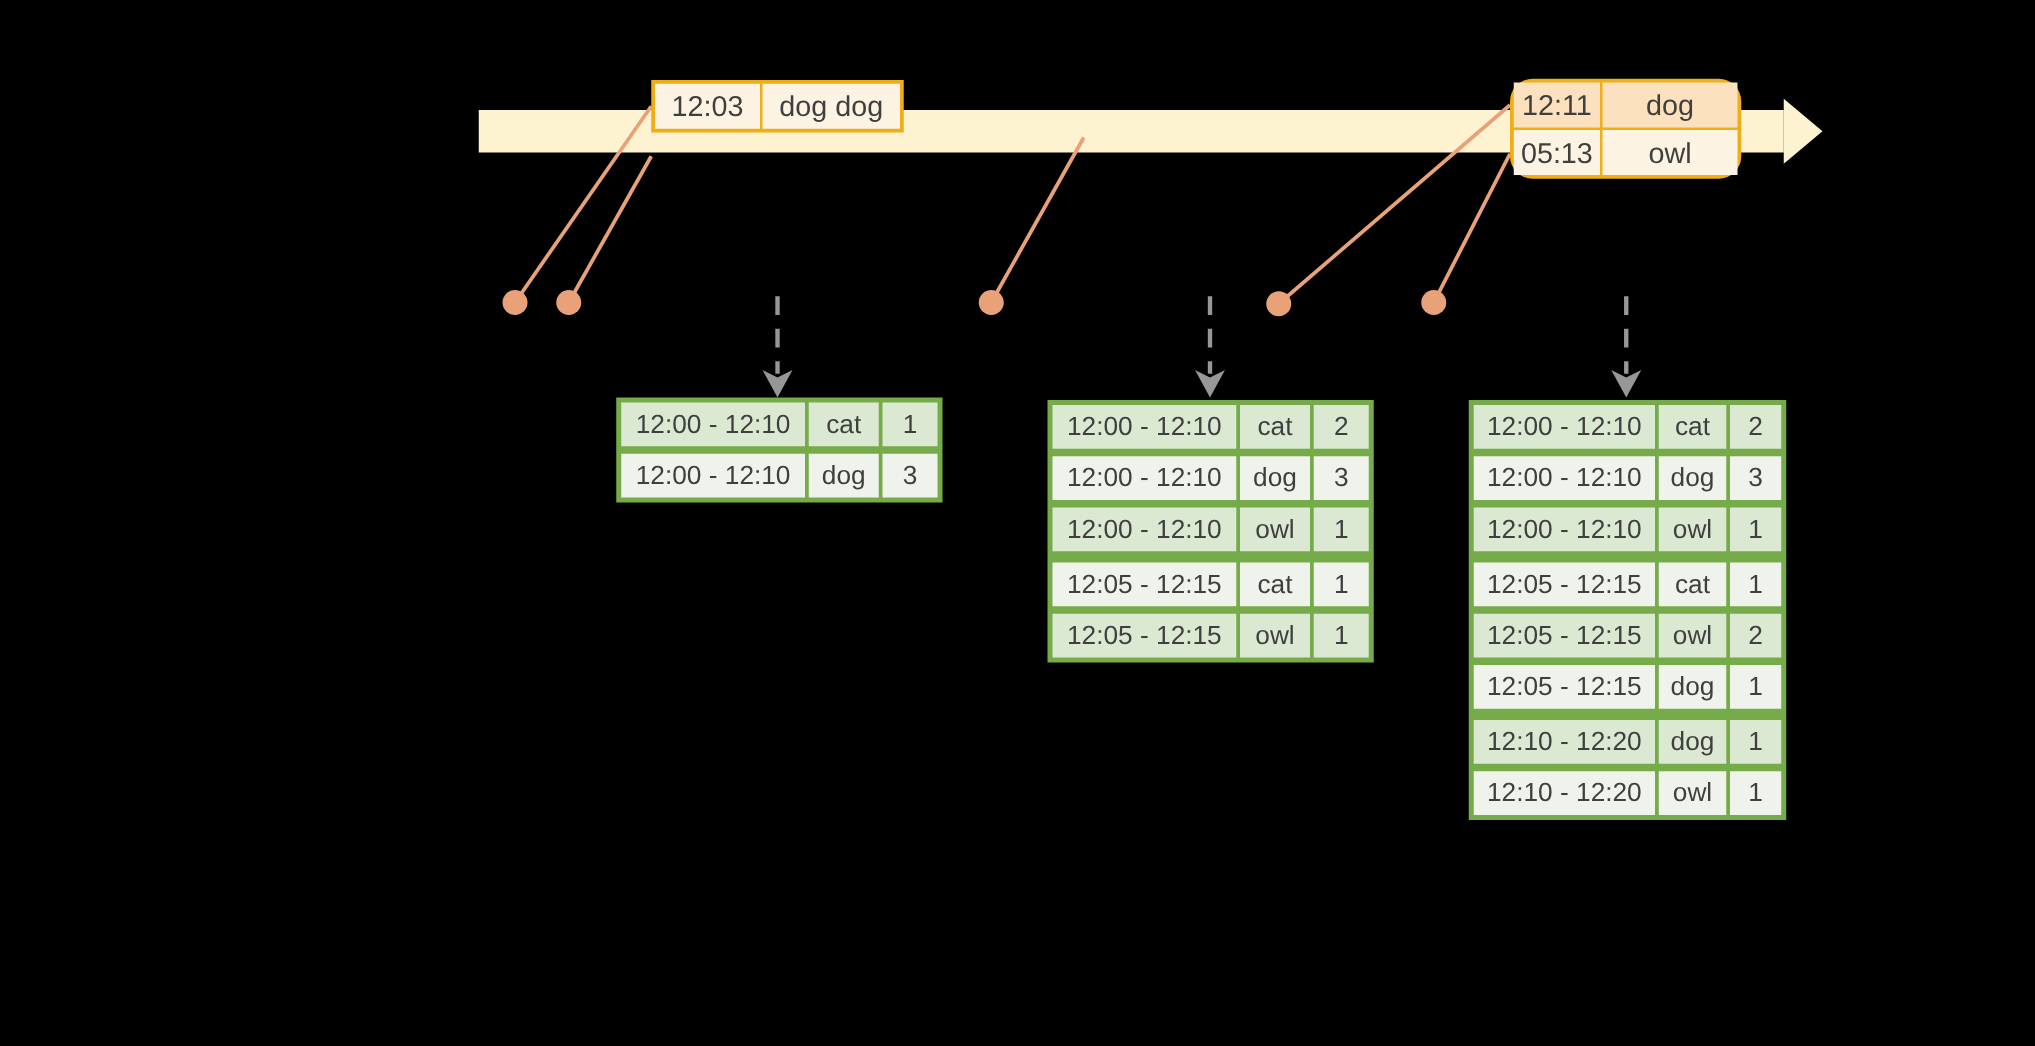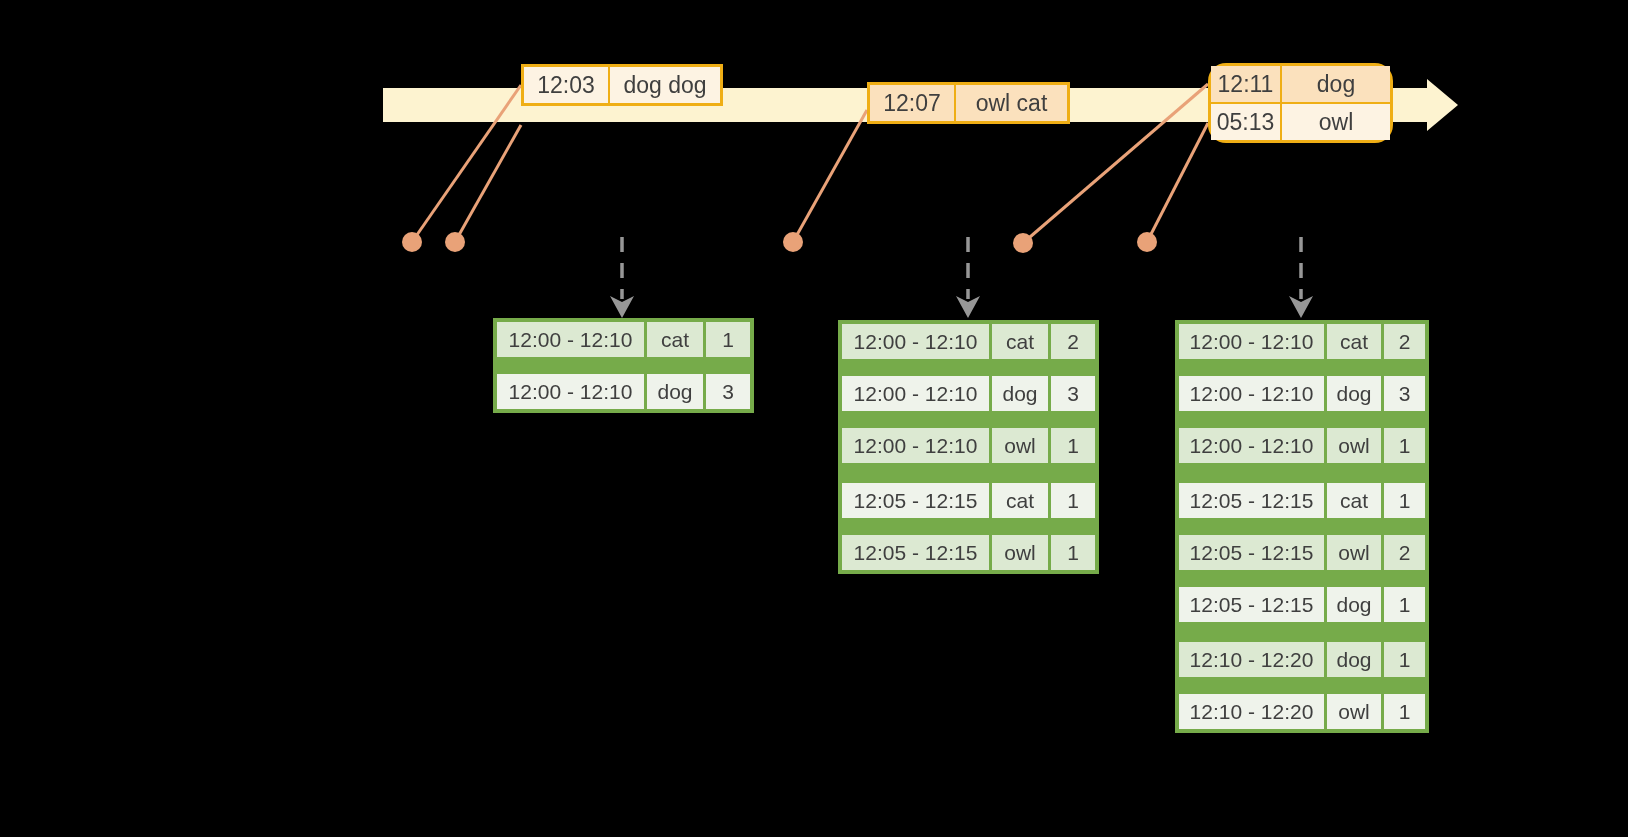--- a/index.html
+++ b/index.html
@@ -26,21 +26,21 @@
   
   .etable{background:var(--event_border,#efae15);padding:3px;gap:2px;}
   .etable .trow{gap:2px;}
   .etable .cell{height:36px;line-height:36px;font-size:23px;}
   .etable .trow.ra .cell{background:var(--event_row_a,#fbe1bd);}
   .etable .trow.rb .cell{background:var(--event_row_b,#fdf3e3);}
   .et1{left:521px;top:64px;width:196px;--cols:84px 1fr;}
   .et2{left:867px;top:82px;width:197px;--cols:84px 1fr;}
   .et3{left:1208px;top:63px;width:179px;border-radius:18px;--cols:69px 1fr;}
   
-  .rtable{background:var(--result_border,#76ab4a);padding:4px;gap:17px;}
+  .rtable{background:var(--result_border,#76ab4a);padding:4px;gap:6px;}
   .rtable .trow{gap:3px;}
   .rtable .trow.group-start{margin-top:3px;}
   .rtable .cell{height:35px;line-height:35px;font-size:21px;}
   .rtable .trow.ra .cell{background:var(--result_row_a,#dce9d2);}
   .rtable .trow.rb .cell{background:var(--result_row_b,#eff3eb);}
   .rt1{left:493px;top:318px;--cols:147px 56px 44px;}
   .rt2{left:838px;top:320px;--cols:147px 56px 44px;}
   .rt3{left:1175px;top:320px;--cols:145px 54px 41px;}
 </style>
 </head>
@@ -69,26 +69,20 @@
     <line class="trig" x1="968" y1="237" x2="968" y2="299"></line>
     <polygon class="trighead" points="956,296 968,302 980,296 968,318"></polygon>
     <line class="trig" x1="1301" y1="237" x2="1301" y2="299"></line>
     <polygon class="trighead" points="1289,296 1301,302 1313,296 1301,318"></polygon>
   </svg>
 
   <div class="etable et1">
       <div class="trow rb">
         <div class="cell">12:03</div>
         <div class="cell">dog dog</div>
-      </div>
-    </div>
-  <div class="etable et2">
-      <div class="trow ra">
-        <div class="cell">12:07</div>
-        <div class="cell">owl cat</div>
       </div>
     </div>
   <div class="etable et3">
       <div class="trow ra">
         <div class="cell">12:11</div>
         <div class="cell">dog</div>
       </div>
       <div class="trow rb">
         <div class="cell">05:13</div>
         <div class="cell">owl</div>

